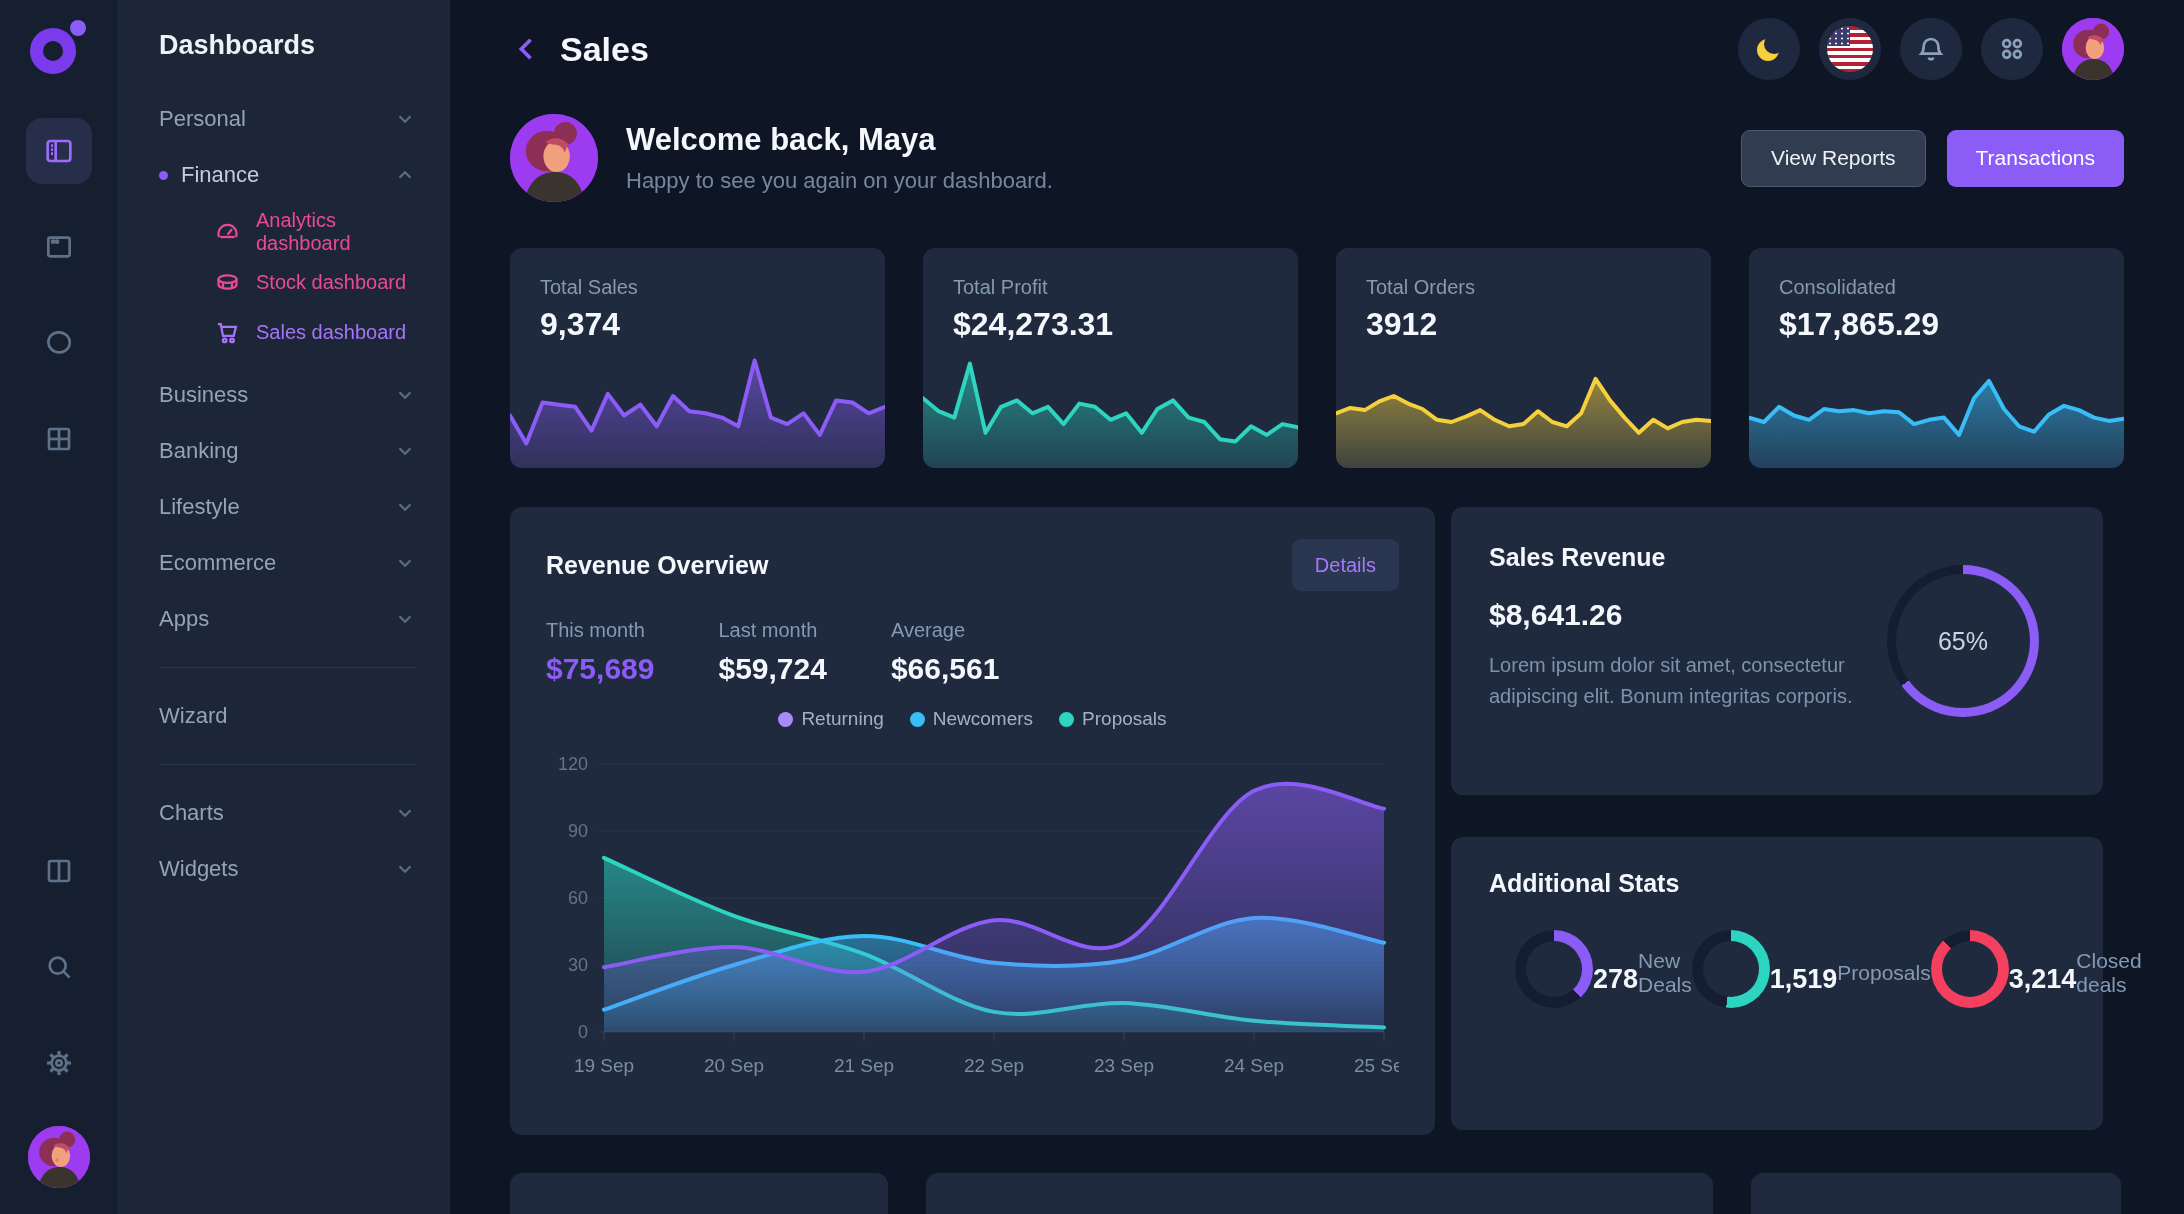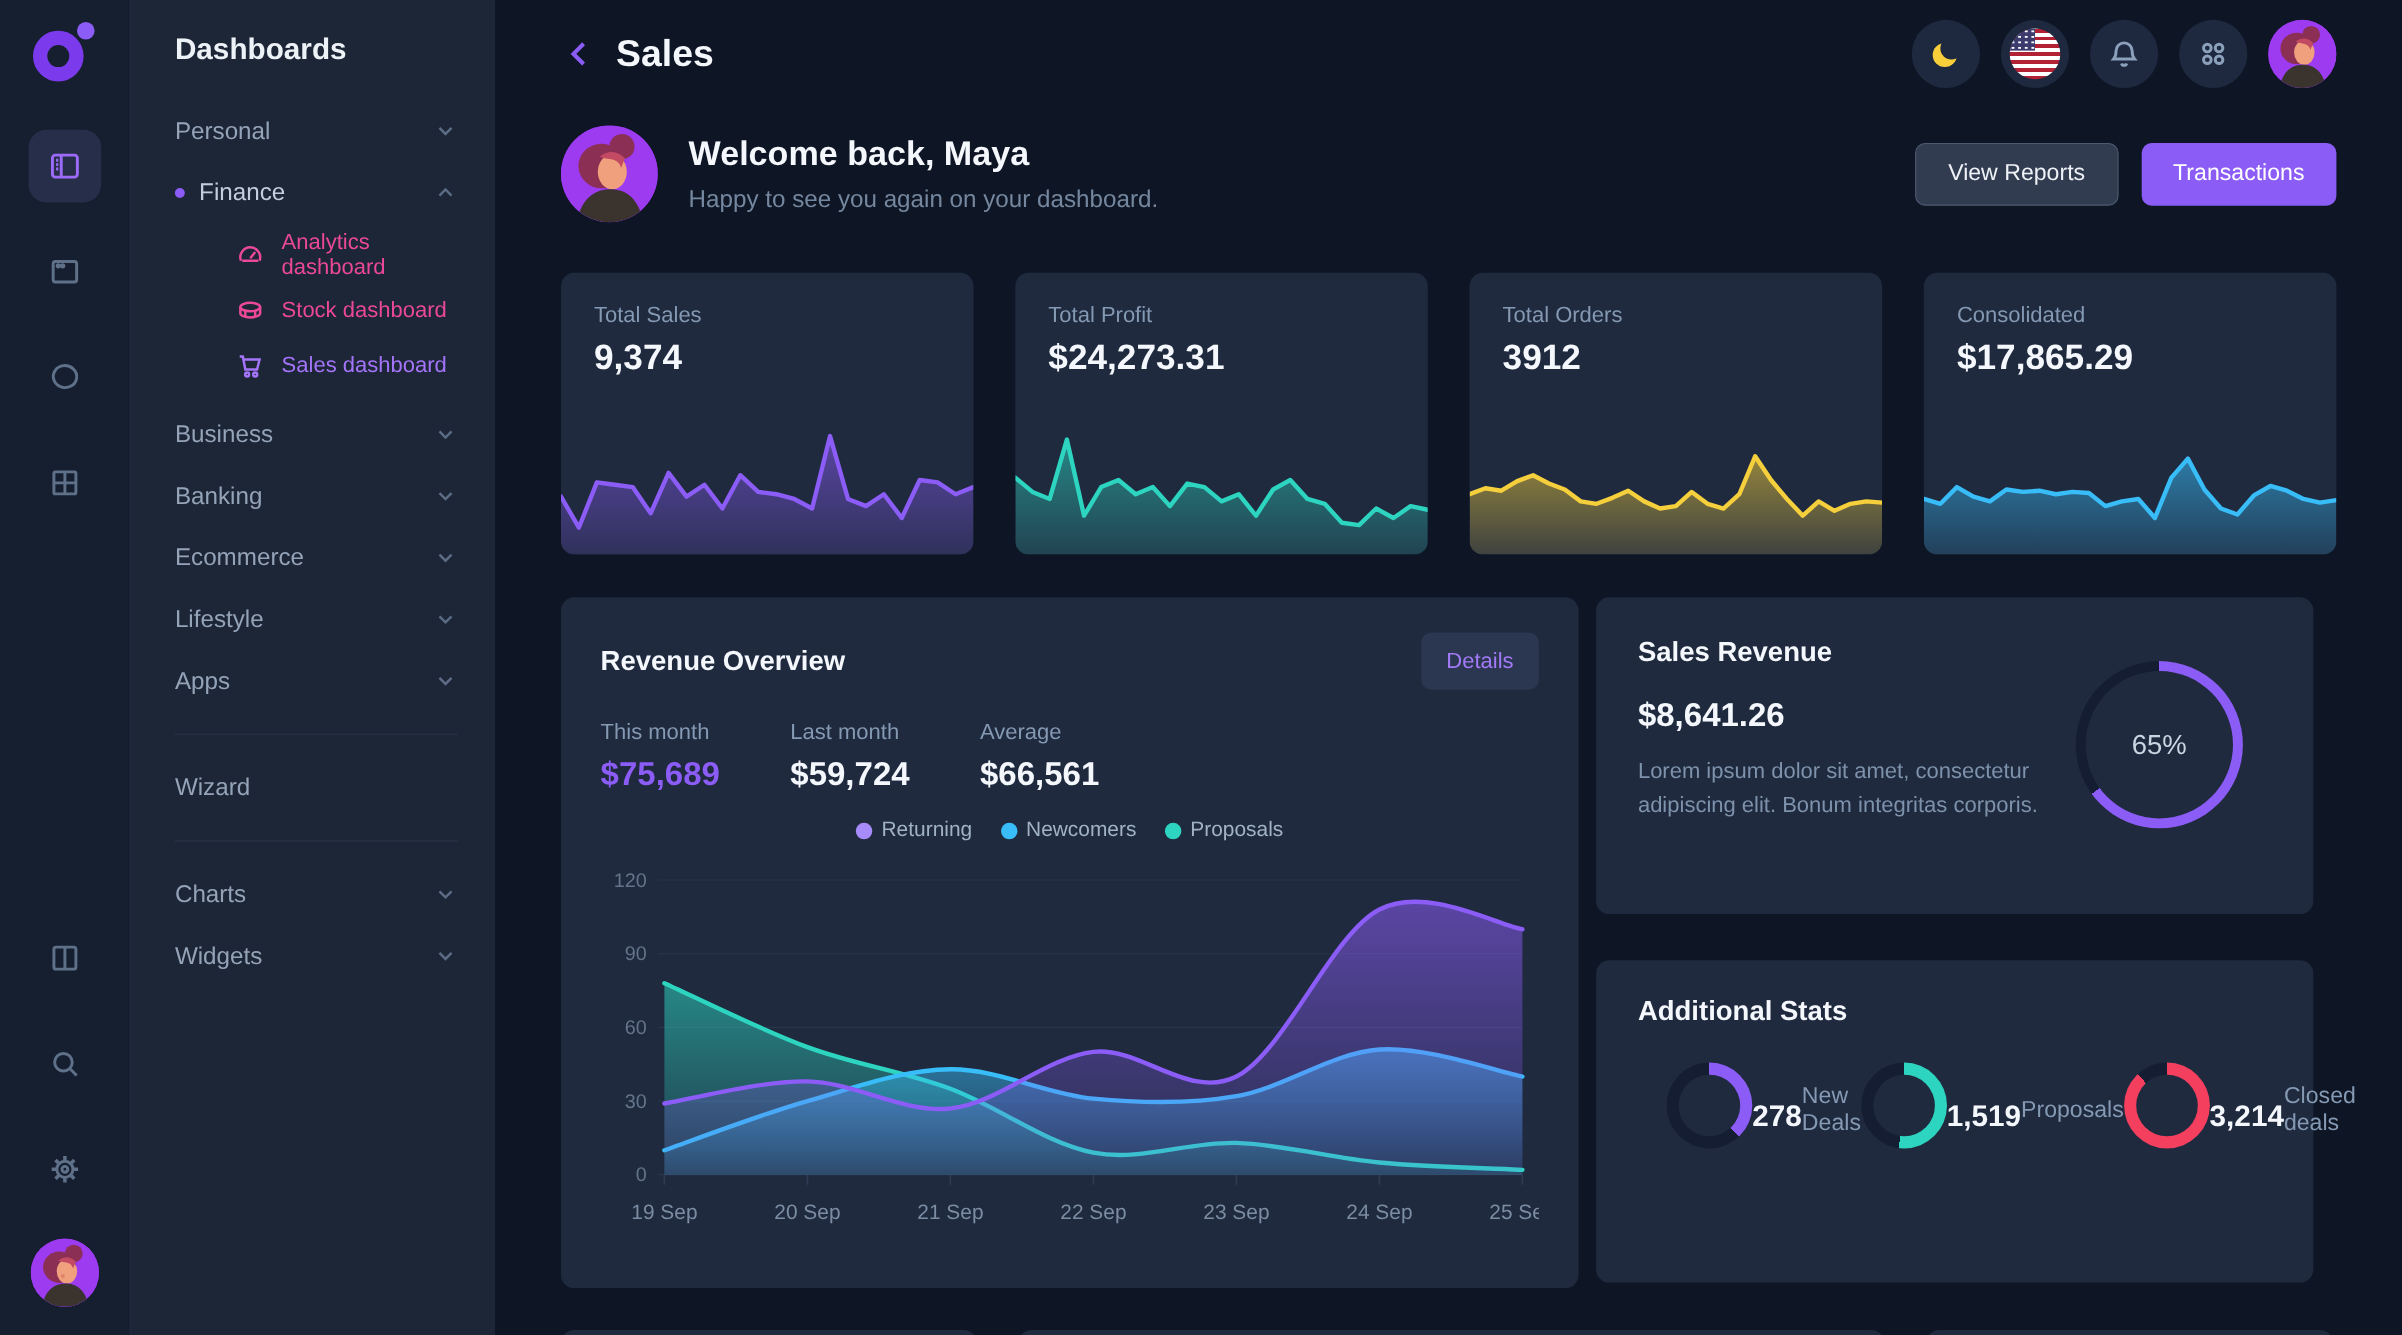--- a/index.html
+++ b/index.html
@@ -50,21 +50,21 @@
   .welcome { display:flex; align-items:center; margin-top:16px; }
   .welcome-text { margin-left:28px; }
   .welcome-title { font-size:31px; font-weight:bold; color:#f4f7fb; }
   .welcome-sub { font-size:22px; color:#75879e; margin-top:10px; }
   .welcome-actions { margin-left:auto; display:flex; gap:21px; }
   .btn { border:none; border-radius:9px; padding:0 29px; height:57px; font-size:21px; font-family:inherit; cursor:pointer; }
   .btn.secondary { background:#313c50; border:1px solid #4d5a70; color:#eef2f7; }
   .btn.primary { background:#8b5cf6; color:#ffffff; }
 
   .stat-row { display:flex; gap:38px; margin-top:46px; }
-  .stat-card { flex:1; height:256px; background:#1f2a3f; border-radius:12px; position:relative; overflow:hidden; }
+  .stat-card { flex:1; height:220px; background:#1f2a3f; border-radius:12px; position:relative; overflow:hidden; }
   .stat-info { padding:28px 30px; position:relative; z-index:2; }
   .stat-label { font-size:20px; color:#8599b3; }
   .stat-value { font-size:32px; font-weight:bold; color:#f4f7fb; margin-top:7px; }
   .spark { position:absolute; left:0; bottom:0; width:100%; height:120px; display:block; }
 
   .charts-row { display:flex; gap:16px; margin-top:39px; }
   .card { background:#1f2a3f; border-radius:12px; }
   .revenue-card { width:925px; flex:none; height:628px; padding:32px 36px; }
   .rev-head { display:flex; align-items:center; }
   .card-title { font-size:25px; font-weight:bold; color:#f4f7fb; }
@@ -235,27 +235,27 @@
         <path d="M6 9l6 6 6-6"></path>
       </svg>
   </div>
   <div class="nav-item">
     <span class="grow">Banking</span>
     <svg class="chev" viewBox="0 0 24 24" fill="none" stroke="currentColor" stroke-width="2.4">
         <path d="M6 9l6 6 6-6"></path>
       </svg>
   </div>
   <div class="nav-item">
+    <span class="grow">Lifestyle</span>
+    <svg class="chev" viewBox="0 0 24 24" fill="none" stroke="currentColor" stroke-width="2.4">
+        <path d="M6 9l6 6 6-6"></path>
+      </svg>
+  </div>
+  <div class="nav-item">
     <span class="grow">Ecommerce</span>
-    <svg class="chev" viewBox="0 0 24 24" fill="none" stroke="currentColor" stroke-width="2.4">
-        <path d="M6 9l6 6 6-6"></path>
-      </svg>
-  </div>
-  <div class="nav-item">
-    <span class="grow">Lifestyle</span>
     <svg class="chev" viewBox="0 0 24 24" fill="none" stroke="currentColor" stroke-width="2.4">
         <path d="M6 9l6 6 6-6"></path>
       </svg>
   </div>
   <div class="nav-item">
     <span class="grow">Apps</span>
     <svg class="chev" viewBox="0 0 24 24" fill="none" stroke="currentColor" stroke-width="2.4">
         <path d="M6 9l6 6 6-6"></path>
       </svg>
   </div>

